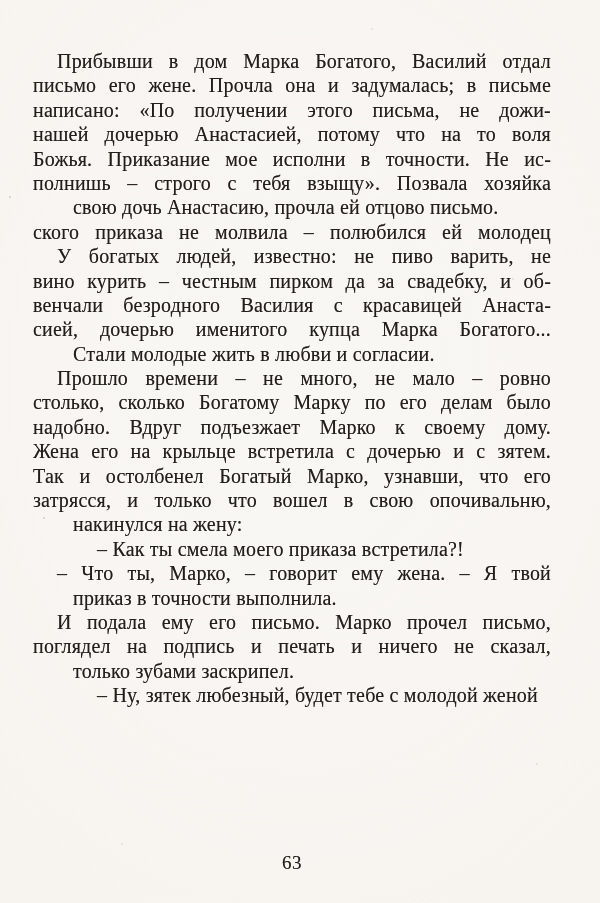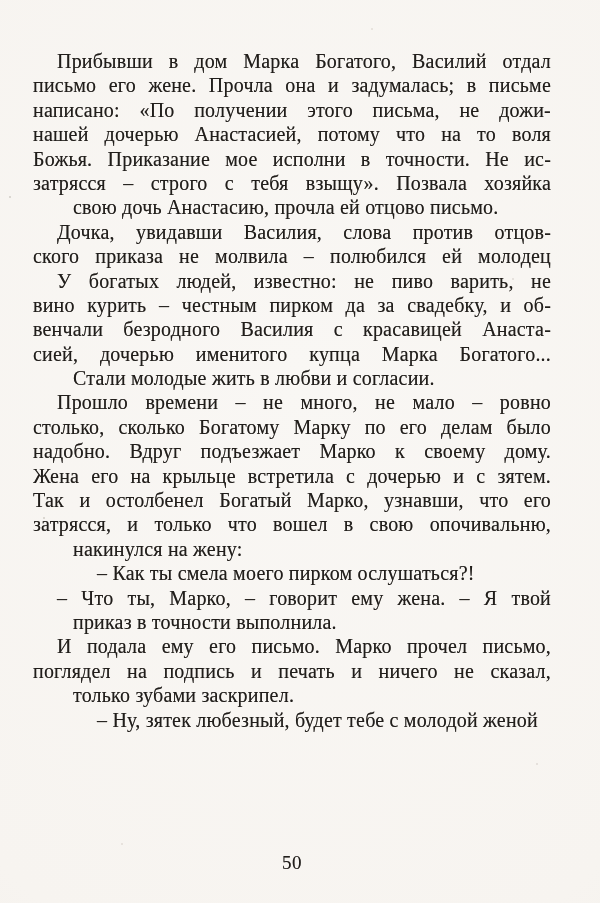--- a/index.html
+++ b/index.html
@@ -67,44 +67,43 @@
 </head>
 <body>
 
 <div class="book-page">
   <div class="text-block">
       <div class="line indent">Прибывши в дом Марка Богатого, Василий отдал</div>
       <div class="line">письмо его жене. Прочла она и задумалась; в письме</div>
       <div class="line">написано: «По получении этого письма, не дожи-</div>
       <div class="line">нашей дочерью Анастасией, потому что на то воля</div>
       <div class="line">Божья. Приказание мое исполни в точности. Не ис-</div>
-      <div class="line">затрясся – строго с тебя взыщу». Позвала хозяйка</div>
+      <div class="line">полнишь – строго с тебя взыщу». Позвала хозяйка</div>
       <div class="line end">свою дочь Анастасию, прочла ей отцово письмо.</div>
-      <div class="line indent">Дочка, увидавши Василия, слова против отцов-</div>
       <div class="line">ского приказа не молвила – полюбился ей молодец</div>
       <div class="line indent">У богатых людей, известно: не пиво варить, не</div>
       <div class="line">вино курить – честным пирком да за свадебку, и об-</div>
       <div class="line">венчали безродного Василия с красавицей Анаста-</div>
       <div class="line">сией, дочерью именитого купца Марка Богатого...</div>
       <div class="line end">Стали молодые жить в любви и согласии.</div>
       <div class="line indent">Прошло времени – не много, не мало – ровно</div>
       <div class="line">столько, сколько Богатому Марку по его делам было</div>
       <div class="line">надобно. Вдруг подъезжает Марко к своему дому.</div>
       <div class="line">Жена его на крыльце встретила с дочерью и с зятем.</div>
       <div class="line">Так и остолбенел Богатый Марко, узнавши, что его</div>
       <div class="line">затрясся, и только что вошел в свою опочивальню,</div>
       <div class="line end">накинулся на жену:</div>
-      <div class="line indent end">– Как ты смела моего пирком ослушаться?!</div>
+      <div class="line indent end">– Как ты смела моего приказа встретила?!</div>
       <div class="line indent">– Что ты, Марко, – говорит ему жена. – Я твой</div>
       <div class="line end">приказ в точности выполнила.</div>
       <div class="line indent">И подала ему его письмо. Марко прочел письмо,</div>
       <div class="line">поглядел на подпись и печать и ничего не сказал,</div>
       <div class="line end">только зубами заскрипел.</div>
       <div class="line indent end">– Ну, зятек любезный, будет тебе с молодой женой</div>
     </div>
-  <div class="page-number">50</div>
+  <div class="page-number">63</div>
   <div class="speck s1"></div>
   <div class="speck s2"></div>
   <div class="speck s3"></div>
   <div class="speck s4"></div>
   <div class="speck s5"></div>
   <div class="speck s6"></div>
 </div>
 
 </body></html>

